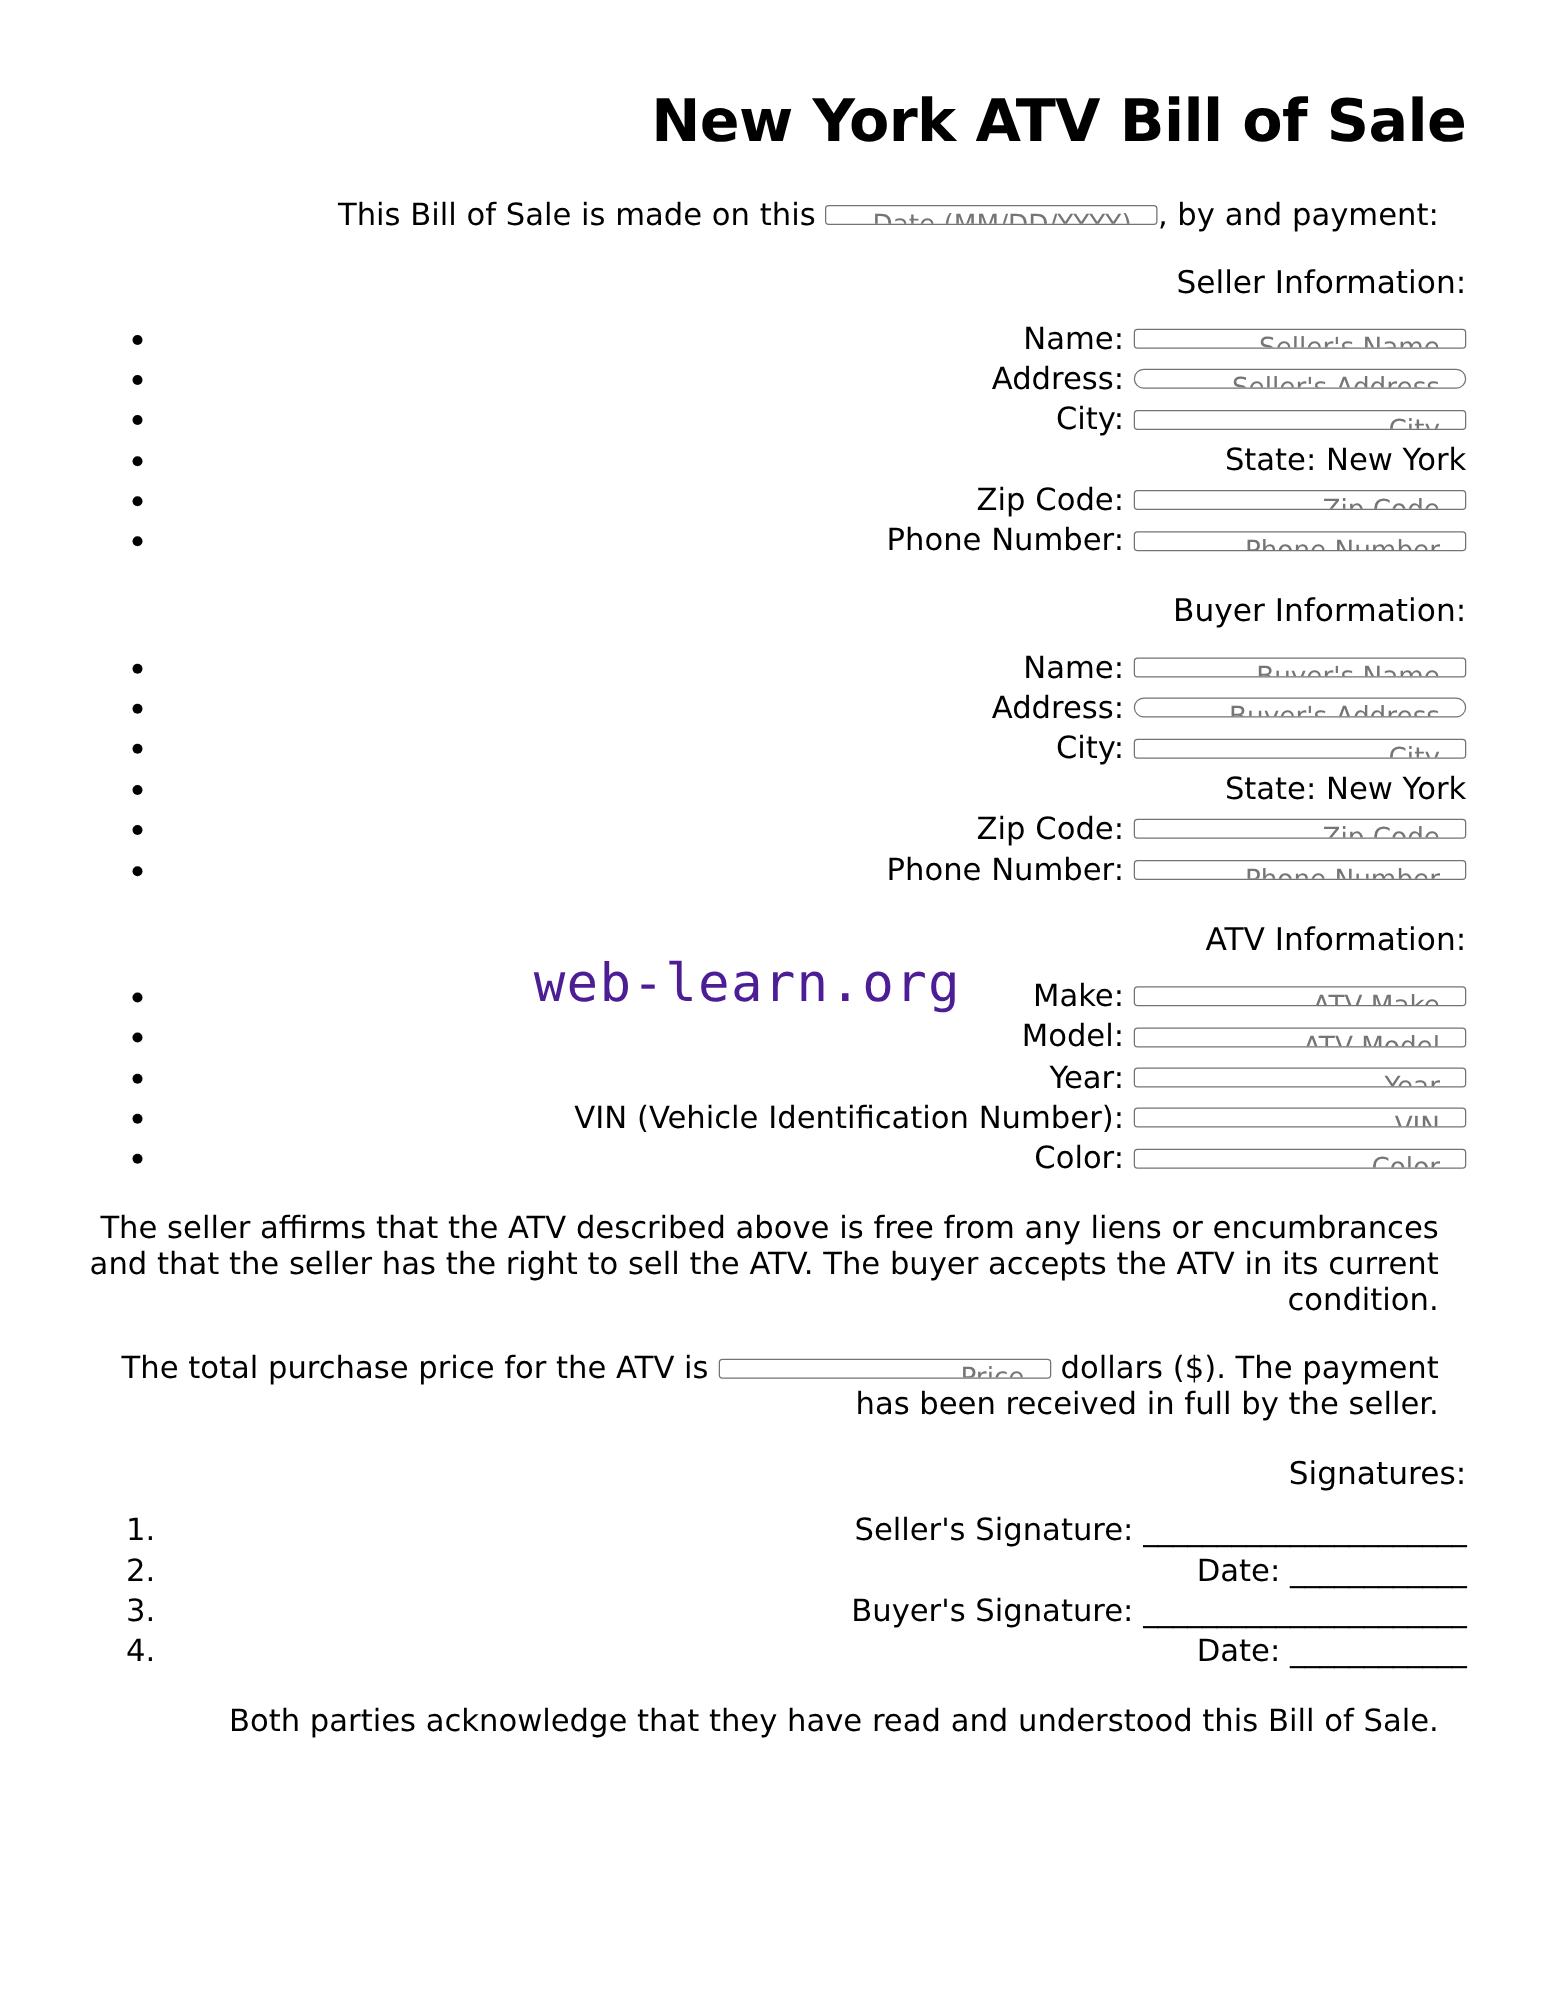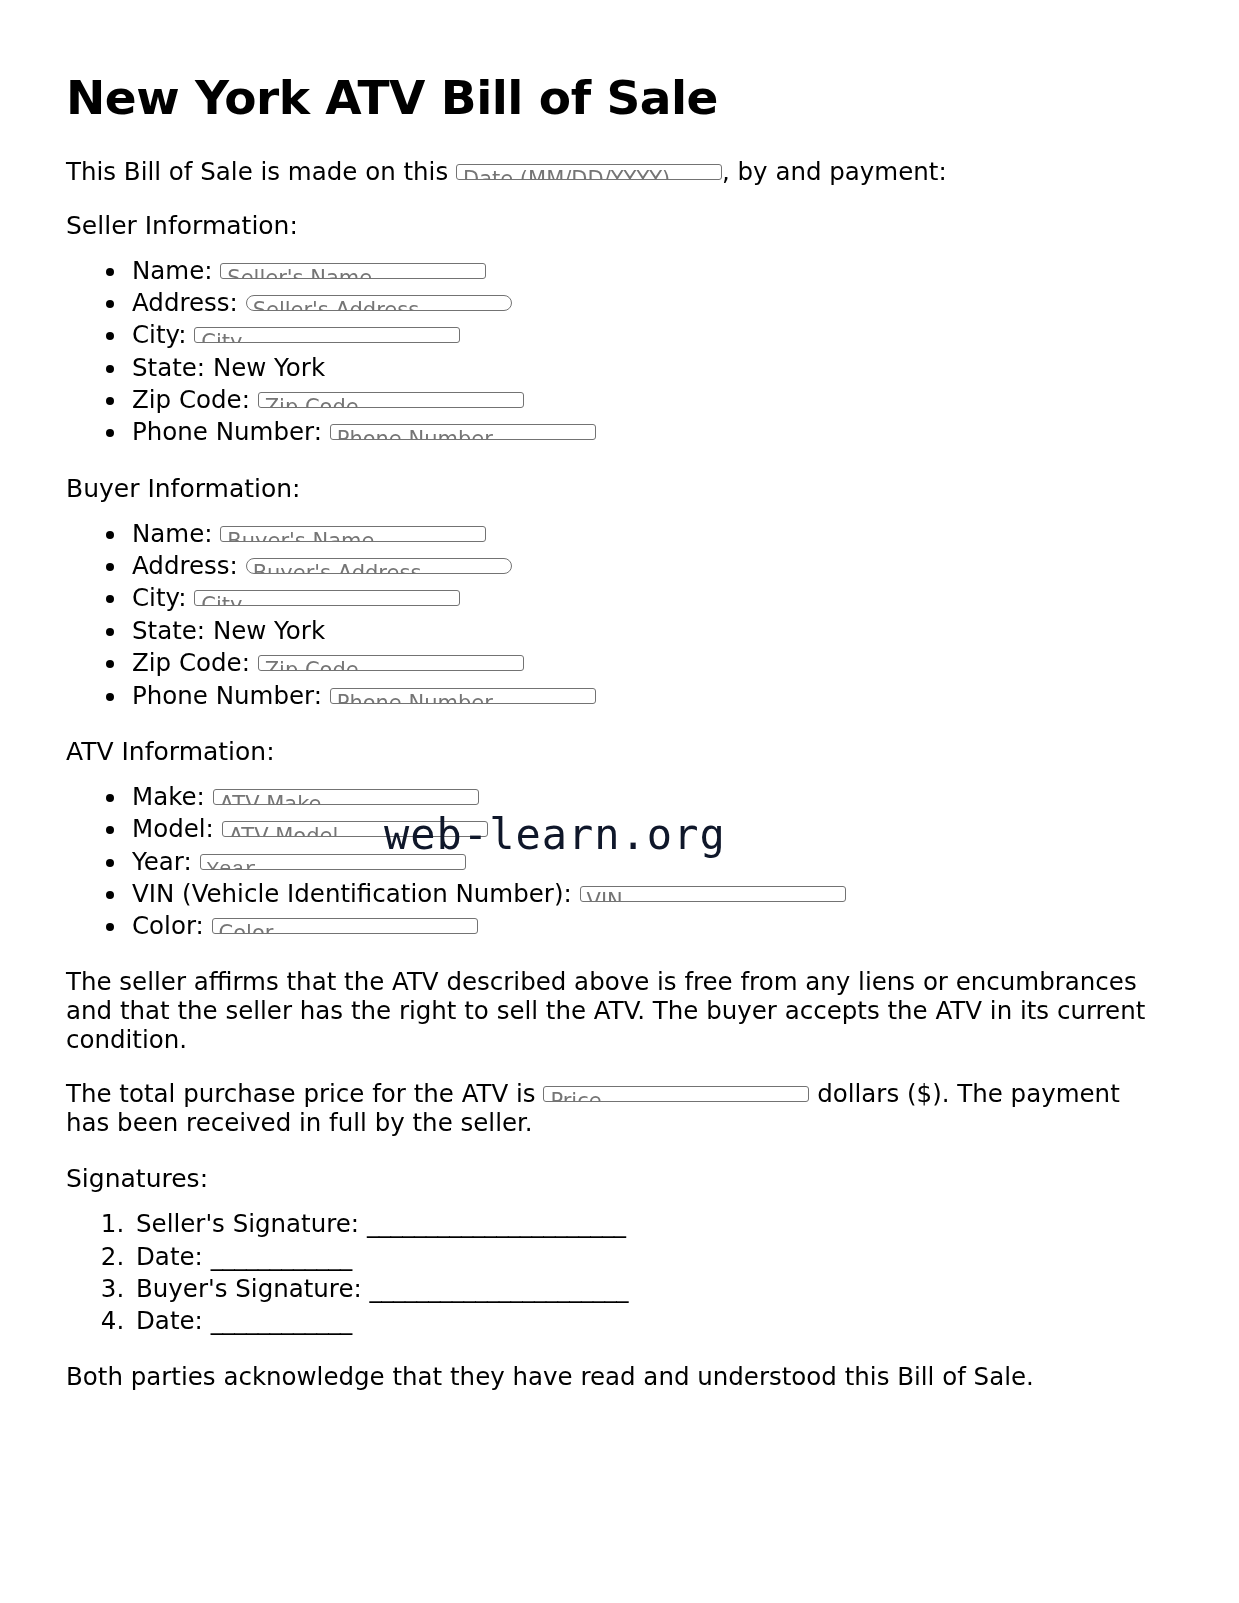--- a/index.html
+++ b/index.html
@@ -13,20 +13,21 @@
     font-family: "DejaVu Sans", sans-serif;
     color: #000000;
     position: relative;
     overflow: hidden;
   }
   .page {
     position: relative;
     padding: 72px 66px 0 66px;
     box-sizing: border-box;
     width: 1239px;
+    text-align: right;
   }
   h1.doc-title {
     font-size: 47px;
     font-weight: bold;
     letter-spacing: -0.5px;
     margin: 0 0 34px 0;
     line-height: 1.1;
     font-family: "DejaVu Sans", sans-serif;
   }
   p.para {
@@ -86,39 +87,38 @@
     white-space: nowrap;
   }
   .w-date   { width: 266px; }
   .w-name   { width: 266px; }
   .w-addr   { width: 266px; border-radius: 15px; }
   .w-city   { width: 266px; }
   .w-zip    { width: 266px; }
   .w-phone  { width: 266px; }
   .w-make   { width: 266px; }
   .w-model  { width: 266px; }
-  .w-year   { width: 266px; font-family: Liberation Mono, monospace; }
+  .w-year   { width: 266px; }
   .w-vin    { width: 266px; }
   .w-color  { width: 266px; }
   .w-price  { width: 266px; }
   .sig-rule {
     letter-spacing: -0.5px;
   }
   .watermark {
     position: absolute;
-    left: 384px;
+    left: 427px;
     top: 762px;
     font-family: "DejaVu Sans Mono", monospace;
     font-size: 42px;
     letter-spacing: 1px;
-    color: #0f172a;
+    color: #4c1d95;
     white-space: nowrap;
     pointer-events: none;
     z-index: 5;
-    margin-top: 48px;
   }
 </style>
 </head>
 <body>
 
 <div class="page">
 
   <h1 class="doc-title">New York ATV Bill of Sale</h1>
 
   <p class="para intro"><span>This Bill of Sale is made on this</span>

